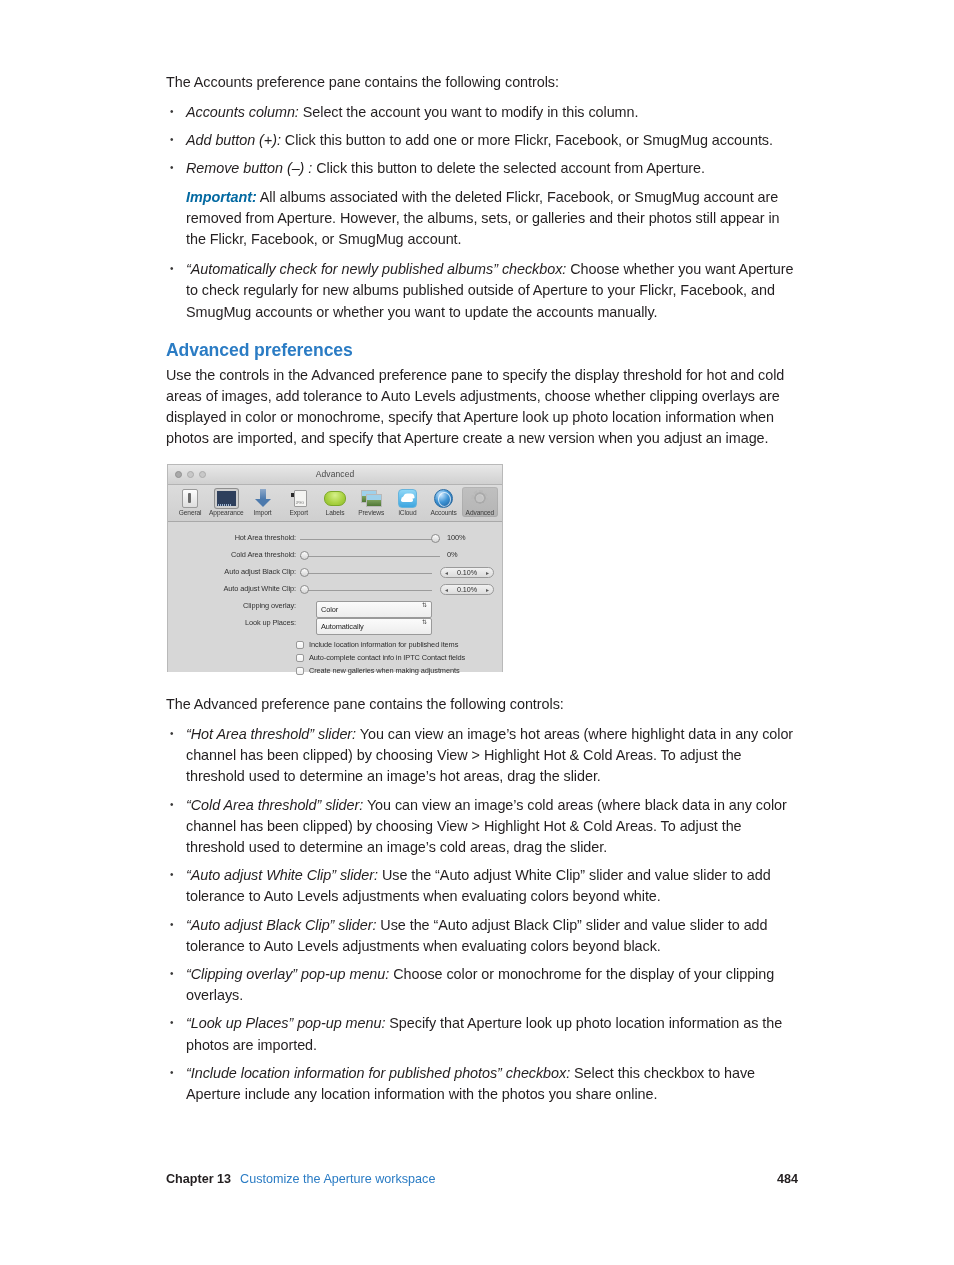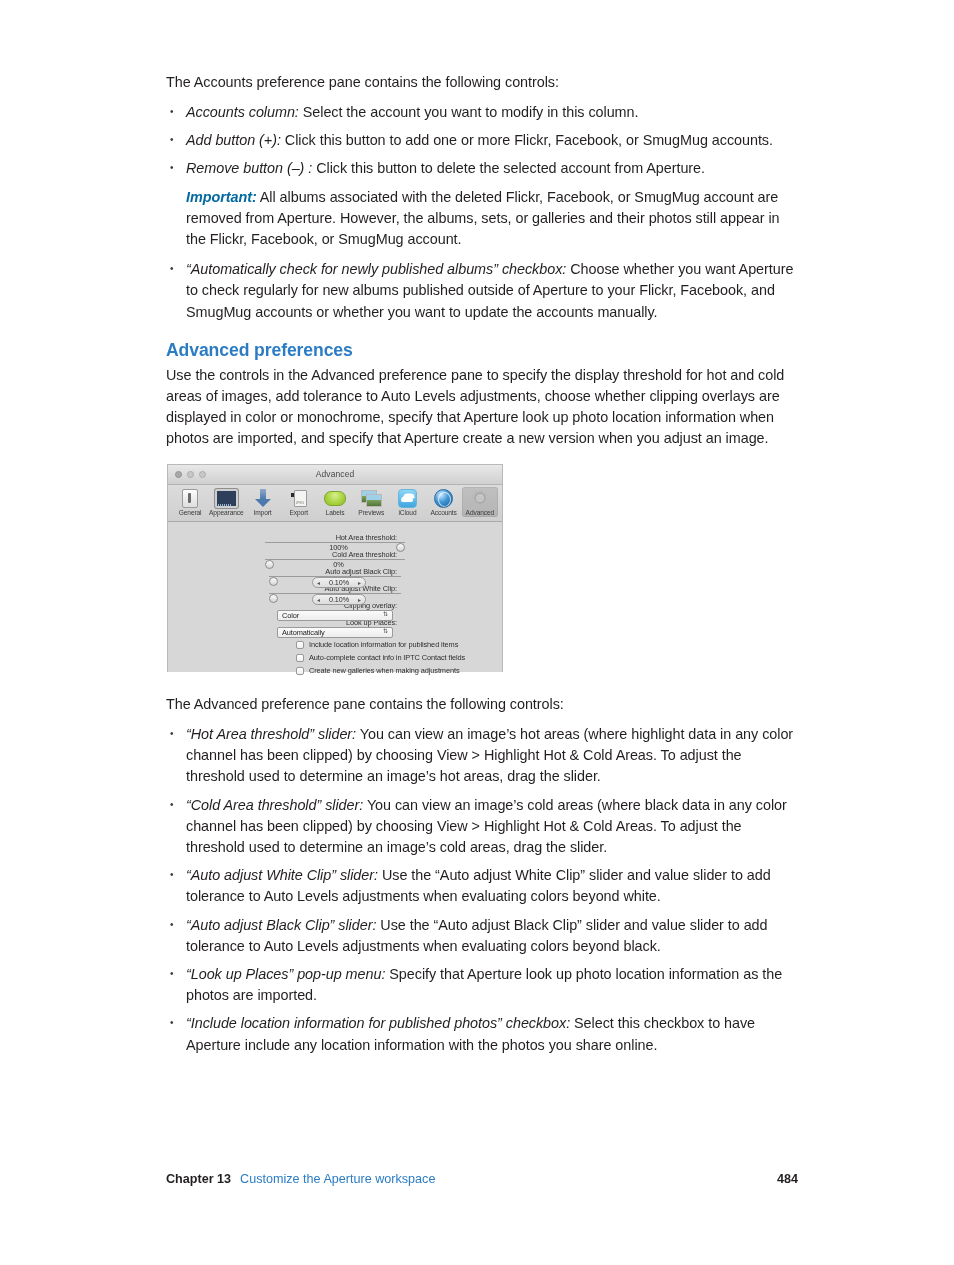--- a/index.html
+++ b/index.html
@@ -324,26 +324,24 @@
 
   
   .pane-body {
     background: #d7d7d7;
     padding: 11px 0 0 0;
     height: 150px;
     box-sizing: border-box;
   }
   .row {
     display: flex;
-    align-items: center;
     height: 17px;
     margin-bottom: 0px;
     font-size: 7.4px;
     color: #303030;
-    flex-direction: column;
   }
   .row .lbl {
     width: 128px;
     text-align: right;
     padding-right: 4px;
     letter-spacing: -0.1px;
     white-space: nowrap;
   }
   .slider {
     position: relative;
@@ -391,21 +389,21 @@
   }
   .stepper .arr {
     position: absolute;
     font-size: 6px;
     color: #5a5a5a;
   }
   .stepper .arr.left { left: 4px; }
   .stepper .arr.right { right: 4px; }
 
   .popup {
-    margin-left: 0;
+    margin-left: 16px;
     height: 17px;
     border: 1px solid #9a9a9a;
     border-radius: 2px;
     background: linear-gradient(to bottom,#fbfbfb,#ededed);
     display: flex;
     align-items: center;
     padding: 0 4px;
     position: relative;
     font-size: 7.4px;
     color: #1d1d1d;
@@ -681,20 +679,23 @@
       <li>
         <span class="it">“Cold Area threshold” slider:</span><span> You can view an image’s cold areas (where black data in any color channel has been clipped) by choosing View &gt; Highlight Hot &amp; Cold Areas. To adjust the threshold used to determine an image’s cold areas, drag the slider.</span>
       </li>
       <li>
         <span class="it">“Auto adjust White Clip” slider:</span><span> Use the “Auto adjust White Clip” slider and value slider to add tolerance to Auto Levels adjustments when evaluating colors beyond white.</span>
       </li>
       <li>
         <span class="it">“Auto adjust Black Clip” slider:</span><span> Use the “Auto adjust Black Clip” slider and value slider to add tolerance to Auto Levels adjustments when evaluating colors beyond black.</span>
       </li>
       <li>
+        <span class="it">“Clipping overlay” pop-up menu:</span><span> Choose color or monochrome for the display of your clipping overlays.</span>
+      </li>
+      <li>
         <span class="it">“Look up Places” pop-up menu:</span><span> Specify that Aperture look up photo location information as the photos are imported.</span>
       </li>
       <li>
         <span class="it">“Include location information for published photos” checkbox:</span><span> Select this checkbox to have Aperture include any location information with the photos you share online.</span>
       </li>
     </ul>
   </div>
 
   <div class="footer">
     <span class="chap">Chapter 13</span>

